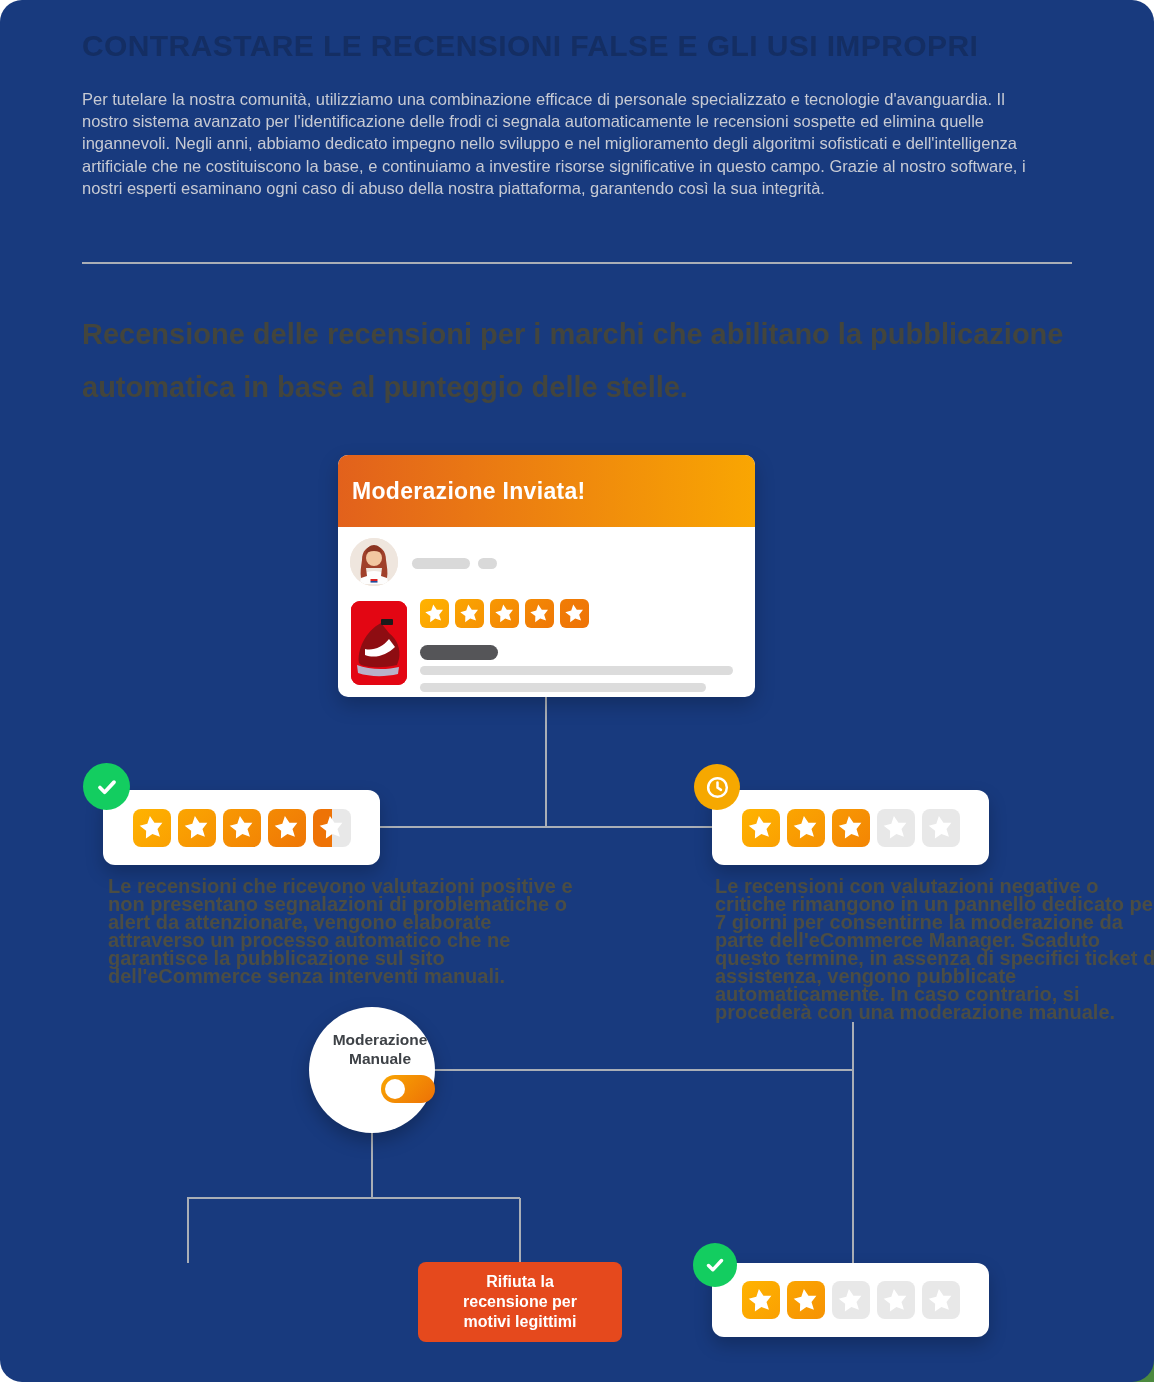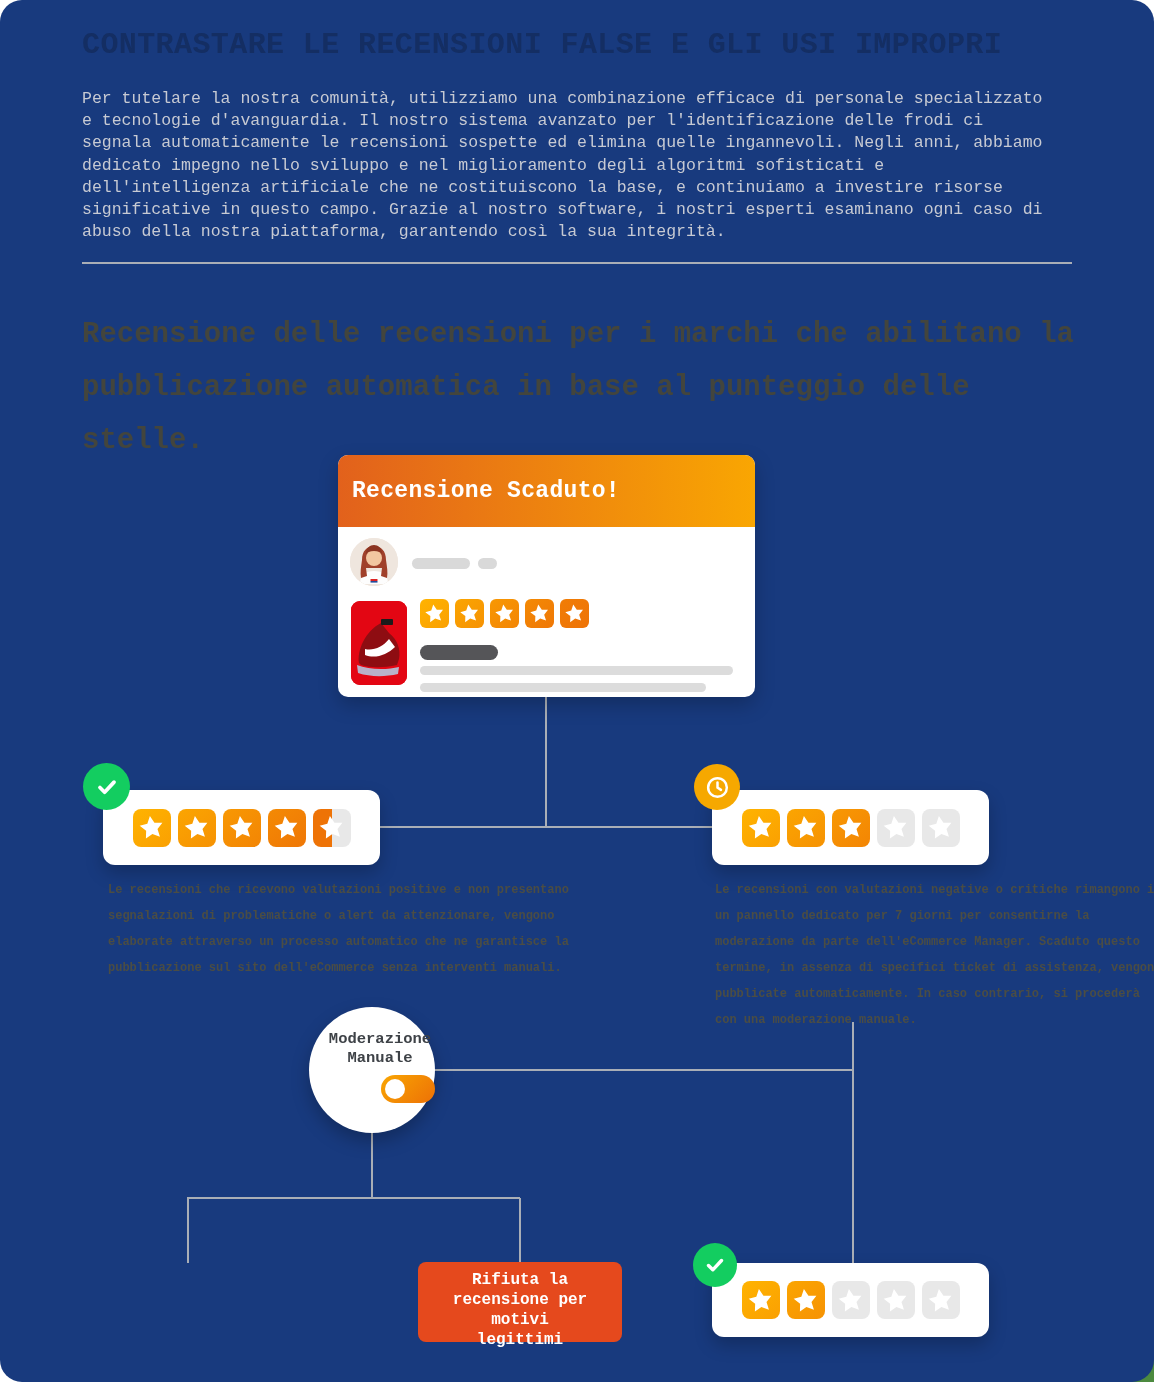--- a/index.html
+++ b/index.html
@@ -1,16 +1,16 @@
 <!DOCTYPE html>
 <html style="--bg: #183a7e; --title: #142e63; --intro: #c7cad3; --section: #43453d; --branch: #4b4d44; --line: #a9aeb6; --hdr1: #e2611c; --hdr2: #f9a602; --green: #13cd60; --amber: #f6a800; --red: #e5491d; --tg1: #f9a602; --tg2: #ed7106;"><head>
 <meta charset="utf-8">
 <style>
   html,body{margin:0;padding:0;background:#ffffff;}
-  .canvas{position:relative;width:1154px;height:1382px;font-family:Liberation Mono, monospace;overflow:hidden;}
+  .canvas{position:relative;width:1154px;height:1382px;font-family:Liberation Sans, sans-serif;overflow:hidden;}
   .corner-green{position:absolute;right:0;bottom:0;width:30px;height:30px;background:#4c8a3f;}
   .panel{position:absolute;inset:0;background:var(--bg,#183a7e);border-radius:22px;overflow:hidden;}
 
   .page-title{position:absolute;left:82px;top:27px;width:995px;margin:0;font-size:30px;line-height:37px;
     font-weight:bold;letter-spacing:.4px;color:var(--title,#142e63);}
   .intro{position:absolute;left:82px;top:88px;width:968px;margin:0;font-size:16.5px;line-height:22.2px;
     font-weight:500;color:var(--intro,#c7cad3);}
   .divider{position:absolute;left:82px;top:262px;width:990px;height:2px;background:var(--line,#a9aeb6);}
   .section-title{position:absolute;left:82px;top:308px;width:1000px;margin:0;font-size:29px;line-height:53px;
     font-weight:bold;color:var(--section,#43453d);}
@@ -49,21 +49,21 @@
   .chip-left{left:103px;top:790px;}
   .chip-right{left:712px;top:790px;}
   .chip-bottom{left:712px;top:1263px;height:74px;}
   .badge{position:absolute;width:47px;height:47px;border-radius:50%;display:flex;align-items:center;justify-content:center;z-index:3;}
   .badge.green{background:var(--green,#13cd60);}
   .badge.amber{background:var(--amber,#f6a800);}
   .chip-left .badge{left:-20px;top:-27px;}
   .chip-right .badge{left:-18px;top:-26px;width:46px;height:46px;}
   .chip-bottom .badge{left:-19px;top:-20px;width:44px;height:44px;}
 
-  .branch-text{position:absolute;margin:0;font-size:12px;font-weight:bold;line-height:26px;color:var(--branch,#4b4d44);}
+  .branch-text{position:absolute;margin:0;font-size:20px;font-weight:bold;line-height:18px;color:var(--branch,#4b4d44);}
   .branch-text.left-text{left:108px;top:877px;width:480px;}
   .branch-text.right-text{left:715px;top:877px;width:452px;}
 
   
   .mod-node{position:absolute;left:309px;top:1007px;width:126px;height:126px;border-radius:50%;background:#fff;
     box-shadow:0 8px 18px rgba(0,0,0,.25);display:flex;flex-direction:column;align-items:flex-end;z-index:2;}
   .mod-label{margin-top:23px;width:110px;text-align:center;font-size:15.5px;line-height:19px;font-weight:bold;color:#3e4247;}
   .toggle{margin-top:7px;width:54px;height:28px;border-radius:14px;border:none;padding:0;cursor:pointer;position:relative;
     background:linear-gradient(135deg,var(--tg1,#f9a602),var(--tg2,#ed7106));}
   .toggle .knob{position:absolute;left:4px;top:4px;width:20px;height:20px;border-radius:50%;background:#fff;}
@@ -90,21 +90,21 @@
     <div class="conn h" style="left:380px;top:826px;width:332px;"></div>
     <div class="conn v" style="left:852px;top:1022px;height:241px;"></div>
     <div class="conn h" style="left:434px;top:1069px;width:419px;"></div>
     <div class="conn v" style="left:371px;top:1132px;height:66px;"></div>
     <div class="conn h" style="left:187px;top:1197px;width:333px;"></div>
     <div class="conn v" style="left:187px;top:1198px;height:65px;"></div>
     <div class="conn v" style="left:519px;top:1198px;height:65px;"></div>
 
     <div class="review-card">
       <div class="review-card-header">
-        <span>Recensione Scaduto!</span>
+        <span>Moderazione Inviata!</span>
       </div>
       <div class="avatar">
         <svg viewBox="0 0 48 48" width="48" height="48">
           <rect width="48" height="48" fill="#efe6de"></rect>
           <path d="M10 46c0-9 5-13 14-13s14 4 14 13z" fill="#fdfdfd"></path>
           <path d="M12 22c0-9 5-14 12-14s12 5 12 14c1 7 2 12 1 18l-6-2 1-8-16 0 1 8-6 2c-1-6 0-11 1-18z" fill="#a0402a"></path>
           <circle cx="24" cy="20" r="8" fill="#f2c6a0"></circle>
           <path d="M16 16c2-4 14-4 16 0 0-6-4-9-8-9s-8 3-8 9z" fill="#8c3522"></path>
           <rect x="20" y="40" width="8" height="5" rx="1" fill="#fff"></rect>
           <rect x="20.5" y="41" width="7" height="2" fill="#d22"></rect>

